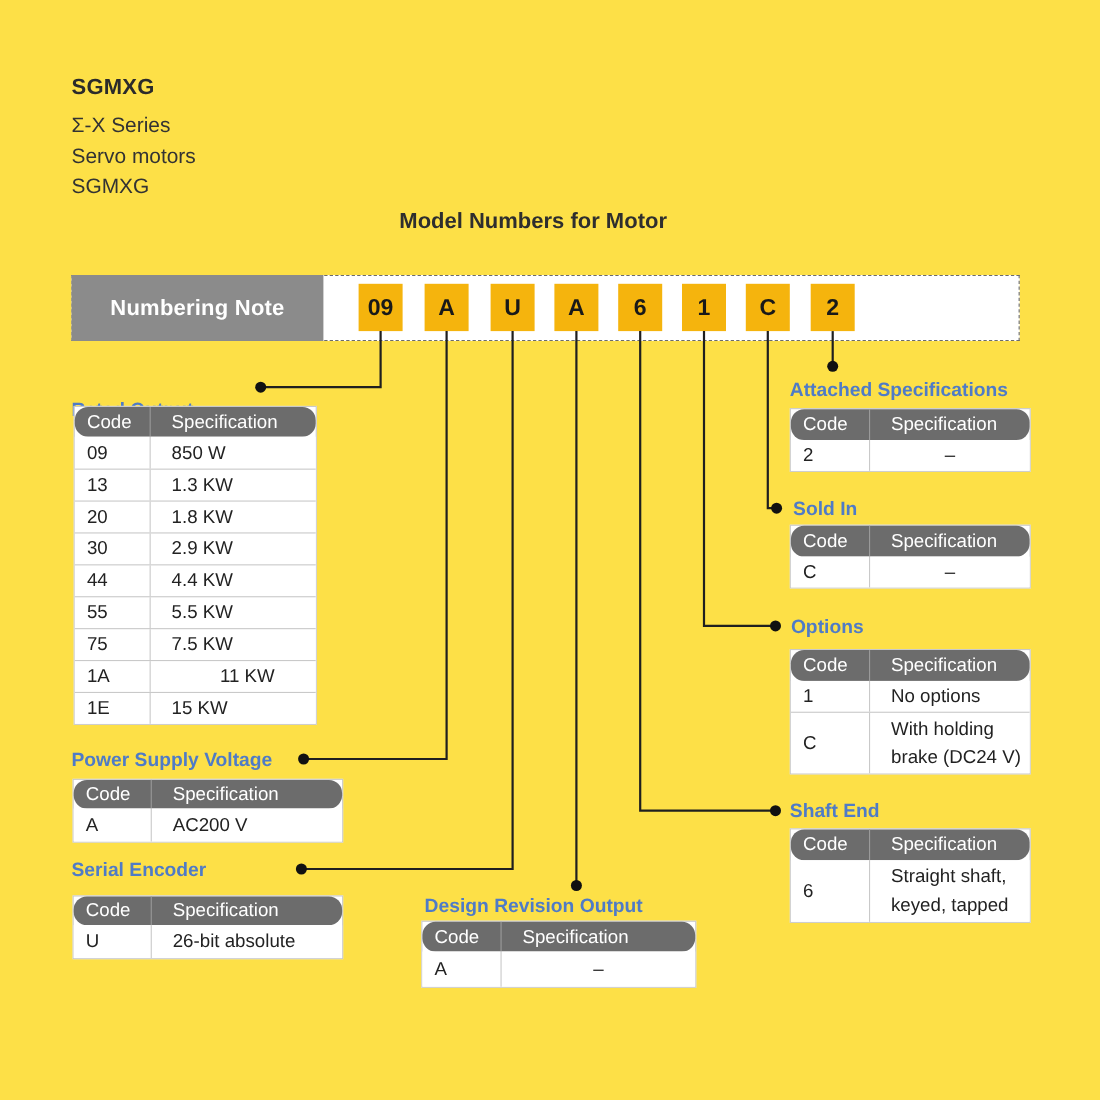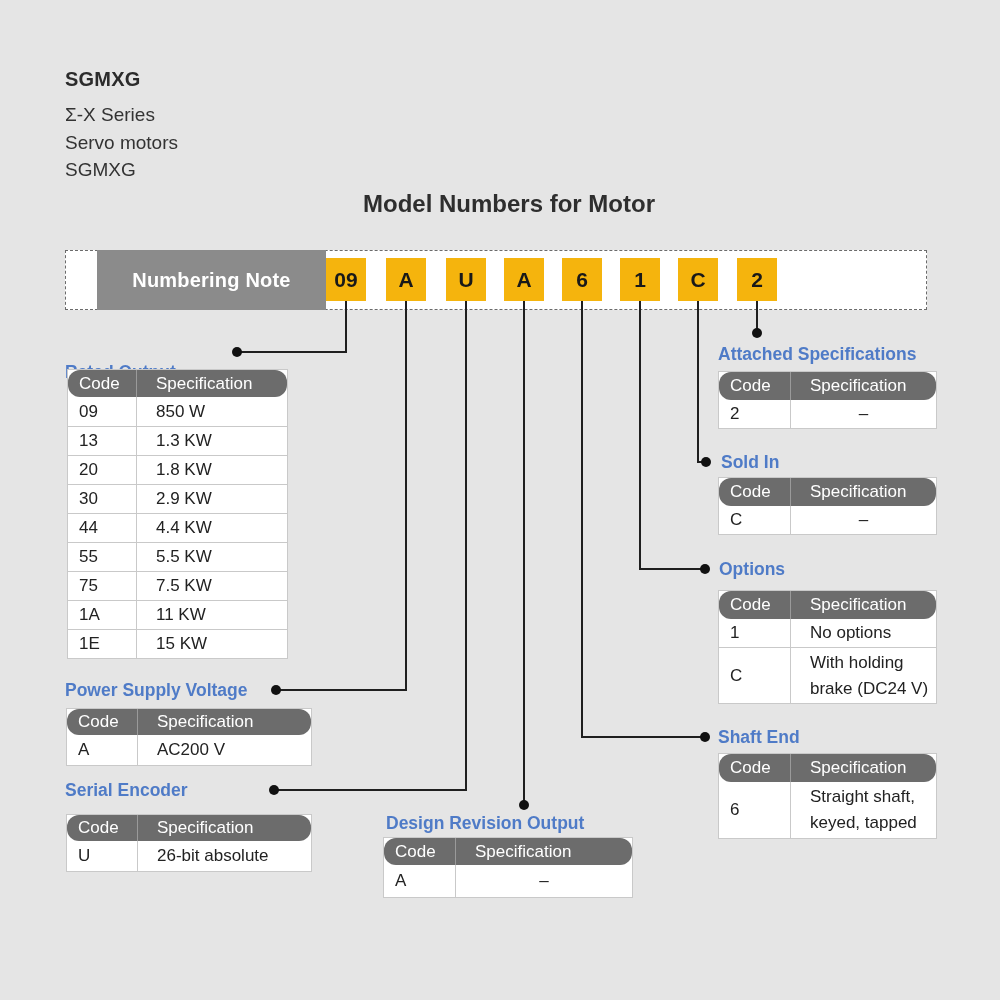--- a/index.html
+++ b/index.html
@@ -1,24 +1,24 @@
 <!DOCTYPE html>
 <html><head>
 <meta charset="utf-8">
 <style>
   * { margin:0; padding:0; box-sizing:border-box; }
   html,body { background:#ffffff; }
   body { font-family:"Liberation Sans", sans-serif; color:#2b2b2b; }
-  .page { position:relative; width:1000px; height:1000px; background:#e5e5e5; overflow:hidden; }
+  .page { position:relative; width:1000px; height:1000px; background:#fde047; overflow:hidden; }
   .abs { position:absolute; }
 
   
   .brand { font-size:20px; font-weight:700; color:#2b2b2b; letter-spacing:0.2px; }
   .hline { font-size:19px; color:#333; }
-  .page-title { font-size:24px; font-weight:700; color:#2e2e2e; white-space:nowrap; }
+  .page-title { font-size:20px; font-weight:700; color:#2e2e2e; white-space:nowrap; }
 
   
   .bar { border:1px dashed #6b6b6b; background:#fff; }
   .bar-label { background:#8b8b8b; color:#fff; font-size:20px; font-weight:600;
                display:flex; align-items:center; justify-content:center; letter-spacing:0.2px; }
   .code-box { background:#f5b40d; color:#191919; font-weight:700; font-size:21px;
               display:flex; align-items:center; justify-content:center; }
 
   
   .sec-title { font-size:17.5px; font-weight:700; color:#4f7bc7; white-space:nowrap; line-height:20px; }
@@ -47,21 +47,21 @@
 <div class="page">
 
   <div class="abs brand" style="left:65px; top:68px;">SGMXG</div>
   <div class="abs hline" style="left:65px; top:104px;">Σ-X Series</div>
   <div class="abs hline" style="left:65px; top:132px;">Servo motors</div>
   <div class="abs hline" style="left:65px; top:159px;">SGMXG</div>
 
   <div class="abs page-title" style="left:363px; top:190px;">Model Numbers for Motor</div>
 
   <div class="abs bar" style="left:65px; top:250px; width:862px; height:60px;"></div>
-  <div class="abs bar-label" style="left:65px; top:250px; width:229px; height:60px;margin-left:32px;">Numbering Note</div>
+  <div class="abs bar-label" style="left:65px; top:250px; width:229px; height:60px;">Numbering Note</div>
   <div class="abs code-box" style="left:326px; top:258px; width:40px; height:43px;">09</div>
   <div class="abs code-box" style="left:386px; top:258px; width:40px; height:43px;">A</div>
   <div class="abs code-box" style="left:446px; top:258px; width:40px; height:43px;">U</div>
   <div class="abs code-box" style="left:504px; top:258px; width:40px; height:43px;">A</div>
   <div class="abs code-box" style="left:562px; top:258px; width:40px; height:43px;">6</div>
   <div class="abs code-box" style="left:620px; top:258px; width:40px; height:43px;">1</div>
   <div class="abs code-box" style="left:678px; top:258px; width:40px; height:43px;">C</div>
   <div class="abs code-box" style="left:737px; top:258px; width:40px; height:43px;">2</div>
 
   <svg class="connectors" width="1000" height="1000" viewBox="0 0 1000 1000">
@@ -110,21 +110,21 @@
         <div class="cell c2">4.4 KW</div>
       </div>
     <div class="t-row" style="height:29px;">
         <div class="cell c1 cw69">55</div>
         <div class="cell c2">5.5 KW</div>
       </div>
     <div class="t-row" style="height:29px;">
         <div class="cell c1 cw69">75</div>
         <div class="cell c2">7.5 KW</div>
       </div>
-    <div class="t-row" style="height:29px;">
+    <div class="t-row" style="height:29px;gap:44px;">
         <div class="cell c1 cw69">1A</div>
         <div class="cell c2">11 KW</div>
       </div>
     <div class="t-row" style="height:29px;">
         <div class="cell c1 cw69">1E</div>
         <div class="cell c2">15 KW</div>
       </div>
   </div>
 
   <div class="abs sec-title" style="left:65px; top:680px;">Power Supply Voltage</div>

